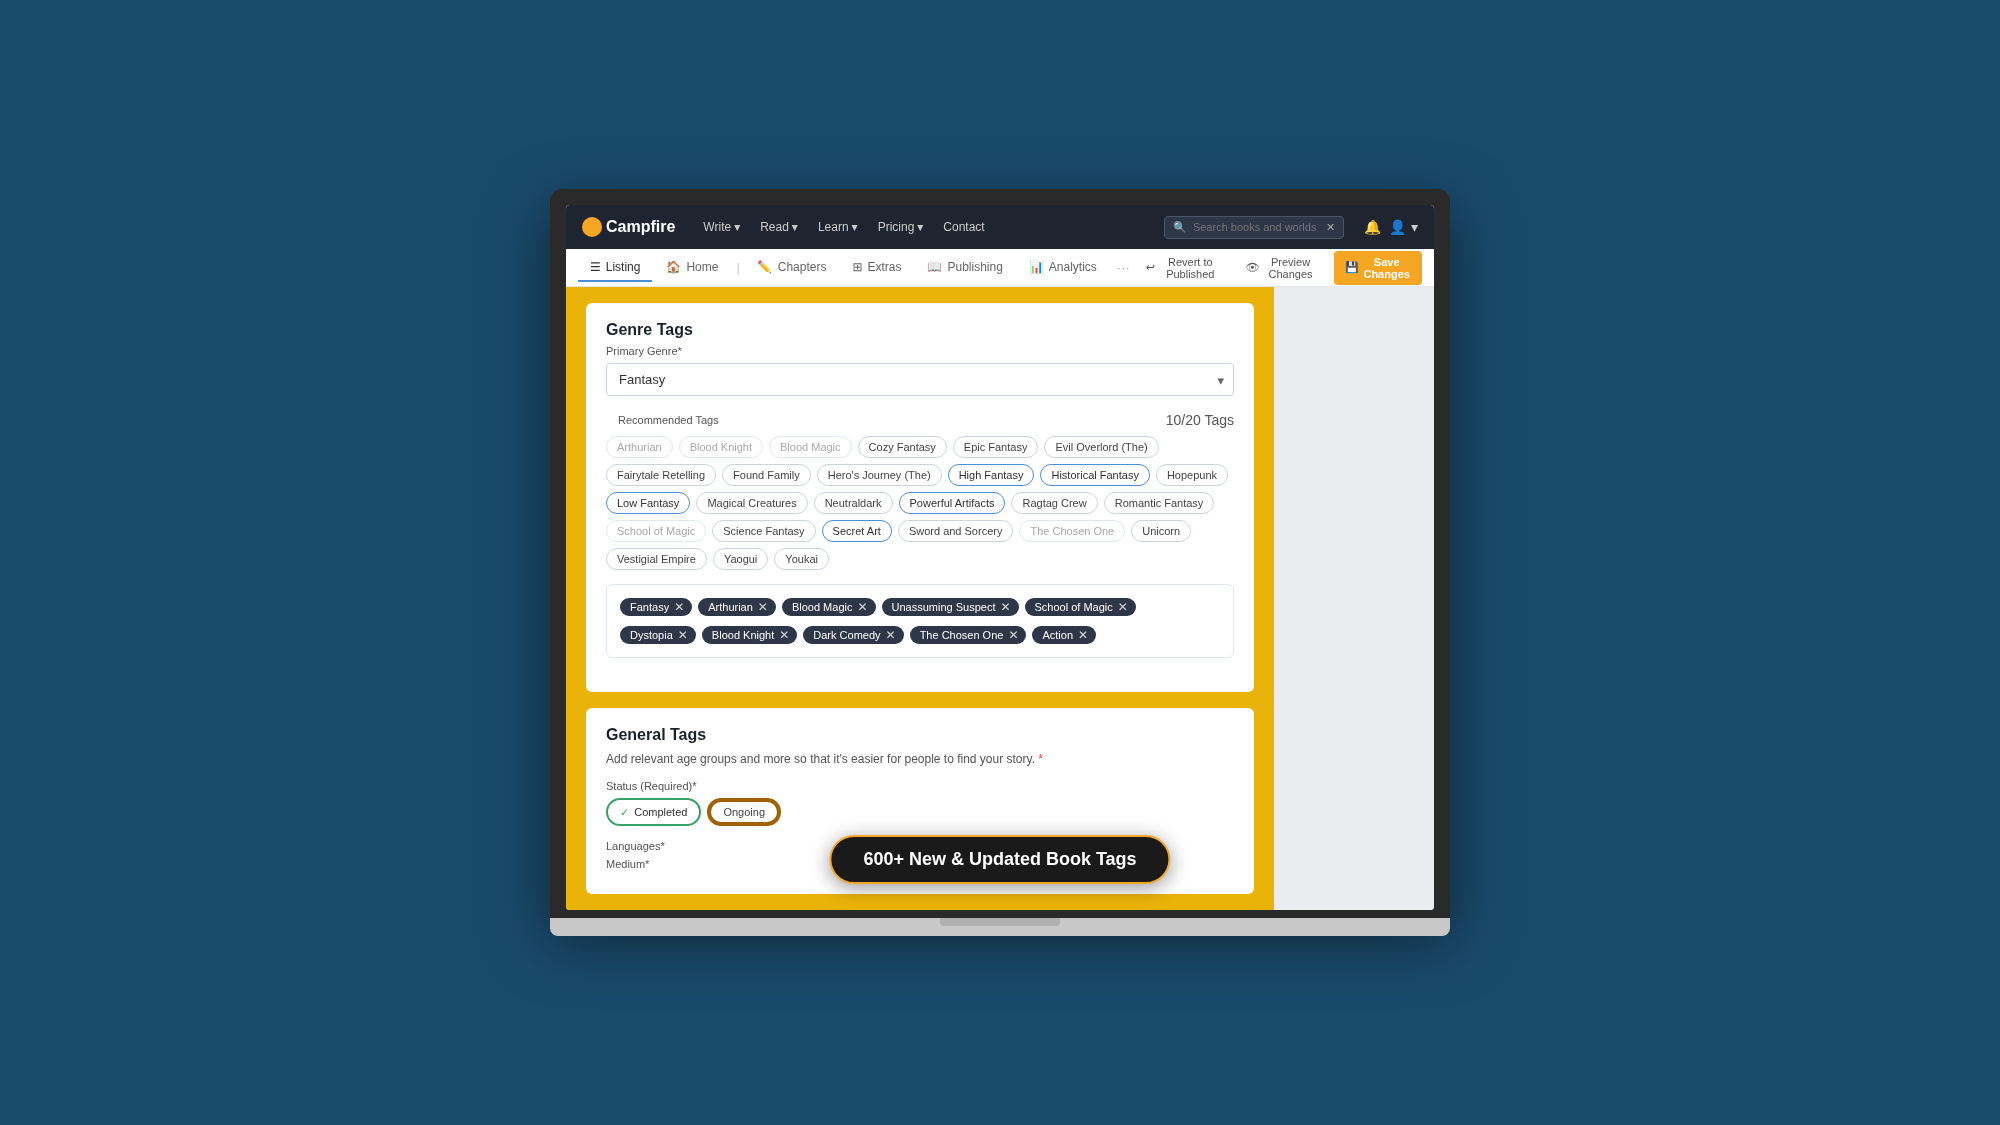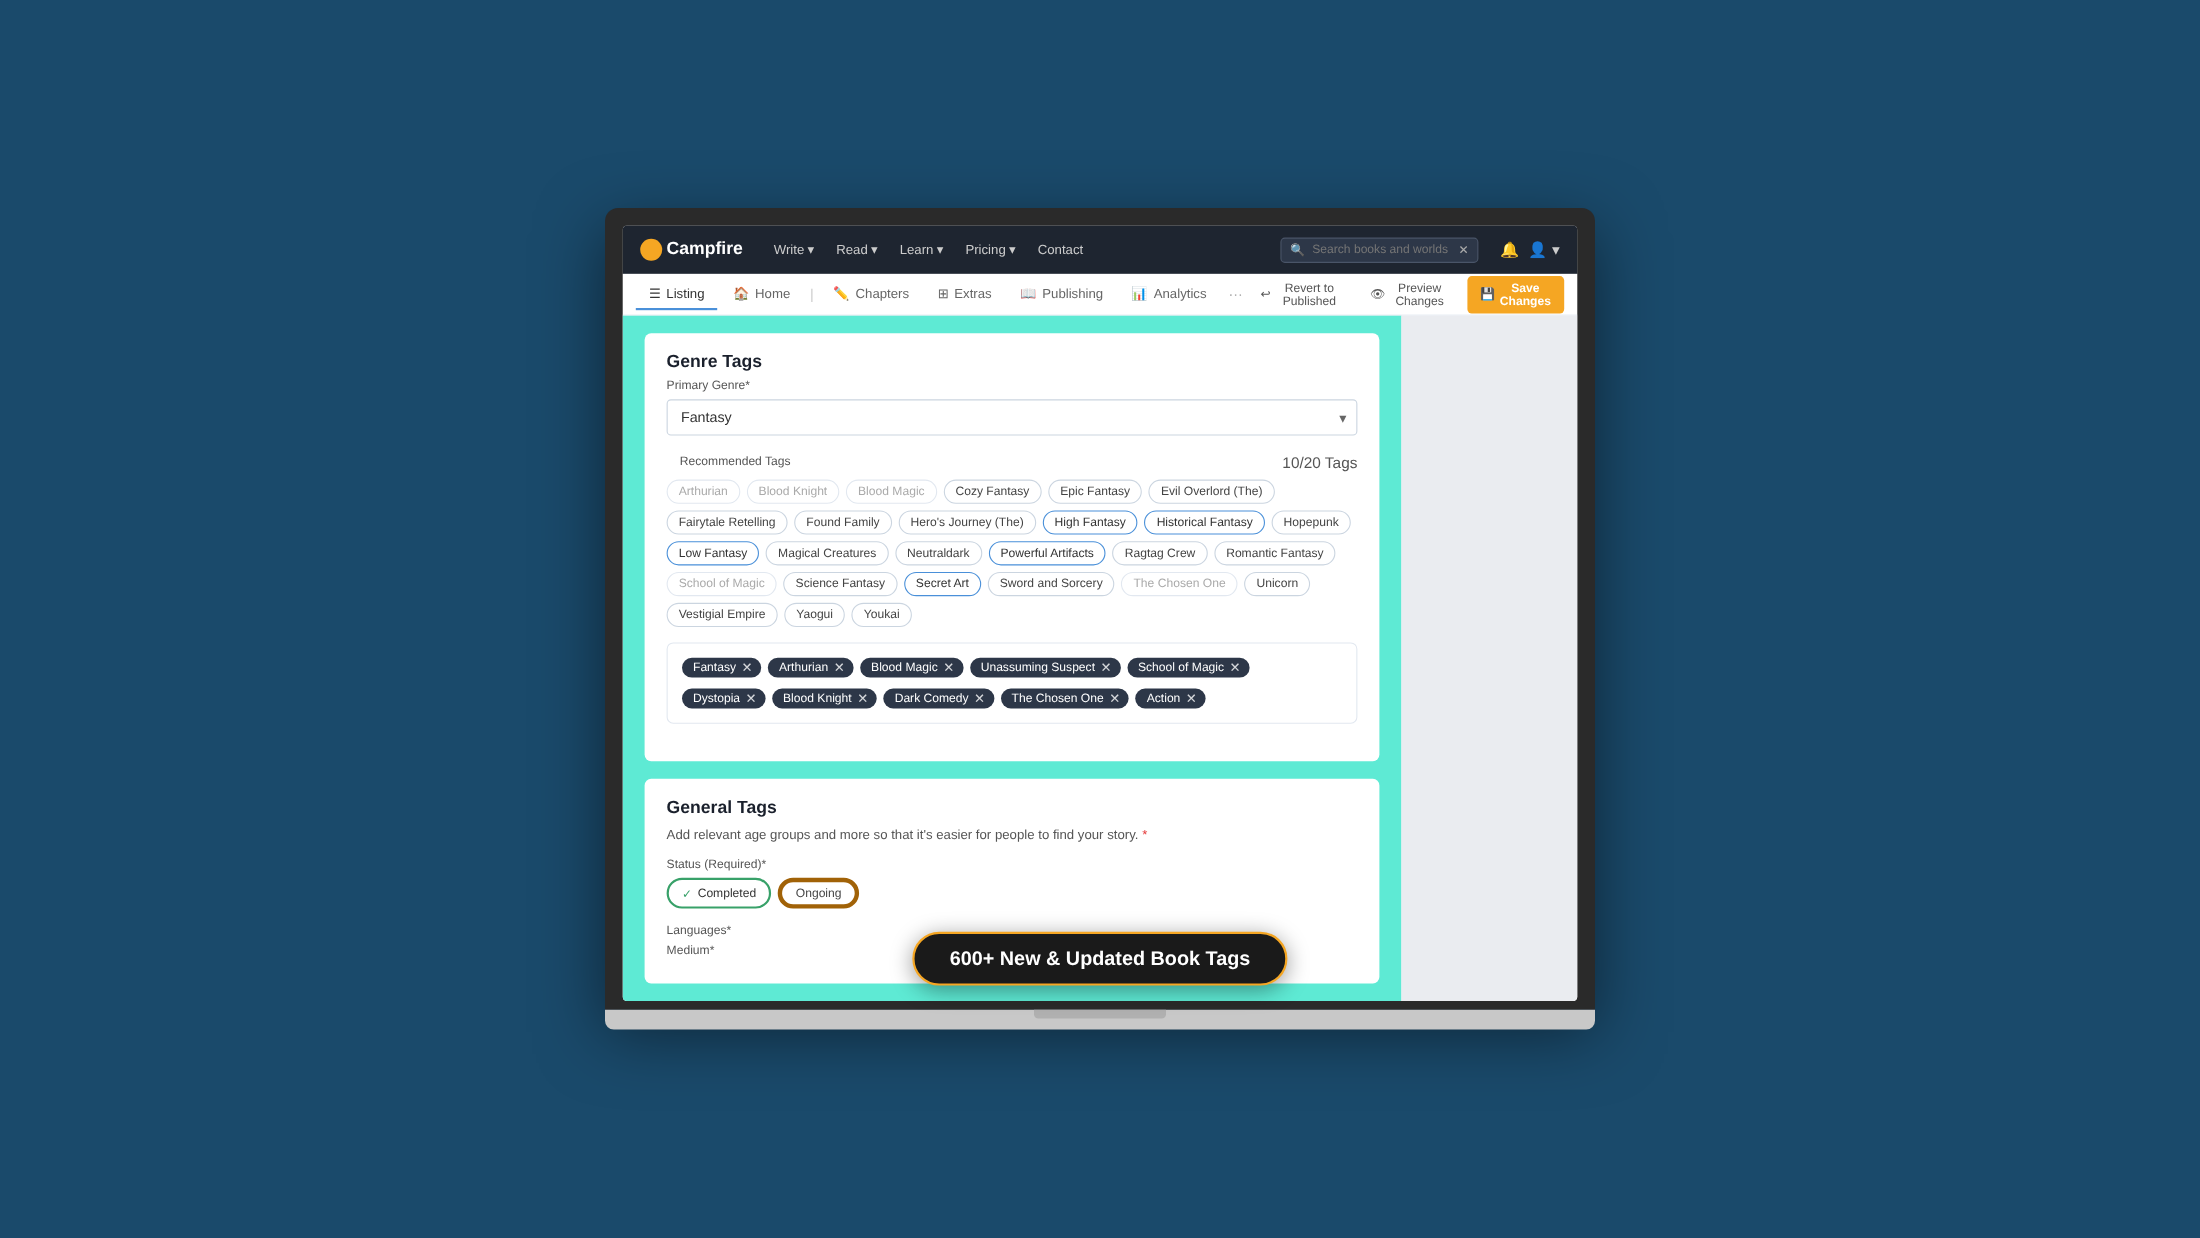--- a/index.html
+++ b/index.html
@@ -353,21 +353,21 @@
     }
     .toggle-btn.active::before {
       content: '✓';
       color: #38a169;
       font-size: 11px;
     }
 
     
     .promo-banner {
       position: absolute;
-      bottom: 40px;
+      bottom: 52px;
       left: 50%;
       transform: translateX(-50%);
       background: #1a1a1a;
       border: 2px solid #f5a623;
       border-radius: 30px;
       padding: 12px 32px;
       font-size: 18px;
       font-weight: 700;
       color: #fff;
       white-space: nowrap;
@@ -463,21 +463,21 @@
               </button>
               <button class="btn-save">
                 <span>💾</span>
                 <span>Save Changes</span>
               </button>
             </div>
           </div>
 
           <div class="content">
             <div style="display:flex;">
-              <div style="flex:1; background:#5eead4; padding: 16px 20px;">
+              <div style="flex:1; background:#eab308; padding: 16px 20px;">
 
                 <div style="background:#fff; border-radius:6px; padding:18px 20px; margin-bottom:16px;">
                   <h2 class="section-title">Genre Tags</h2>
 
                   <label class="form-label">Primary Genre*</label>
                   <div class="select-wrapper">
                     <select class="form-select">
                       <option>Fantasy</option>
                     </select>
                     <span class="select-arrow">▾</span>

